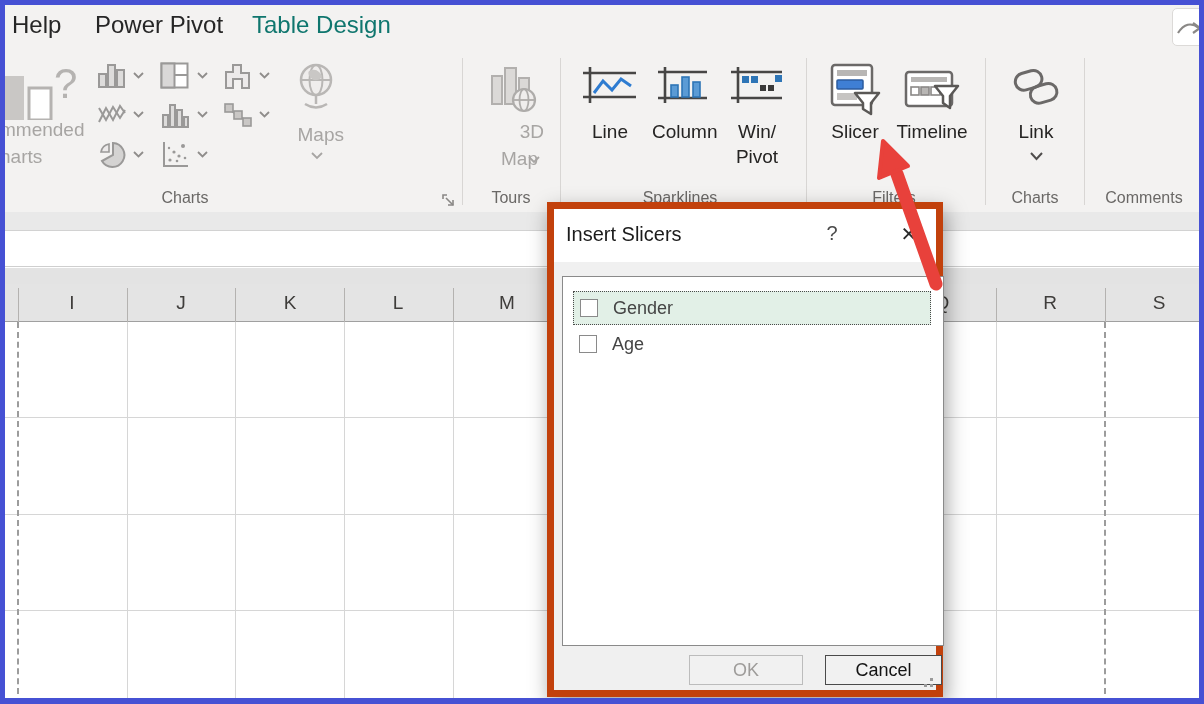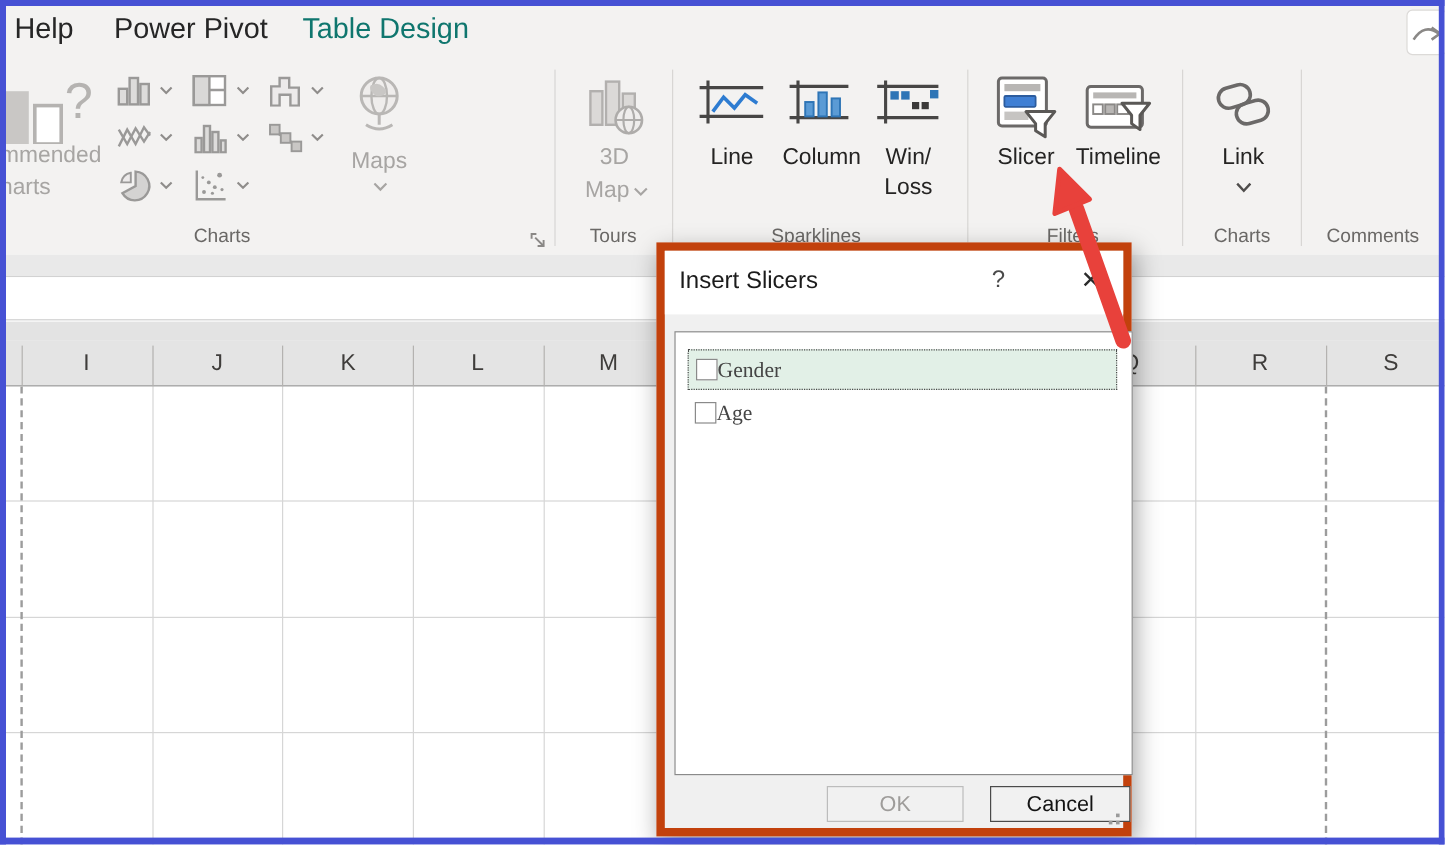--- a/index.html
+++ b/index.html
@@ -9,21 +9,21 @@
   .abs { position:absolute; }
 
   
   .edge { position:absolute; background:#4651d4; z-index:40; }
 
   
   .ribbon-area { position:absolute; left:0; top:0; width:1204px; height:212px; background:#f3f2f1; z-index:3; }
   .menu-tab { position:absolute; top:11px; font-size:24px; color:#262626; white-space:nowrap; cursor:default; }
   .menu-tab.active { color:#0f766e; }
   .rlabel { position:absolute; font-size:19px; color:#252423; text-align:center; white-space:nowrap; }
-  .rlabel.gray { color:#a7a5a3; }
+  .rlabel.gray { color:#a7a5a3;text-align:right; }
   .glabel { position:absolute; top:189px; font-size:16px; color:#6a6866; text-align:center; }
   .vsep { position:absolute; top:58px; width:1px; height:147px; background:#d8d6d4; }
   .chev { display:inline-block; }
   .icon-btn { position:absolute; }
 
   
   .strip-gray1 { position:absolute; left:0; top:212px; width:1204px; height:19px; background:#e9e9e9; border-bottom:1px solid #d2d2d2; z-index:1; }
   .formula-strip { position:absolute; left:0; top:231px; width:1204px; height:36px; background:#ffffff; border-bottom:1px solid #cfcfcf; z-index:1; }
   .strip-gray2 { position:absolute; left:0; top:268px; width:1204px; height:16px; background:#e3e3e3; z-index:1; }
 
@@ -42,21 +42,21 @@
   .dialog { position:absolute; left:547px; top:202px; width:396px; height:495px; background:#f0f0f0;
             border:7px solid #c2410c; box-shadow:3px 8px 20px rgba(0,0,0,.38); z-index:10; }
   .dlg-titlebar { position:absolute; left:0; top:0; width:100%; height:53px; background:#ffffff; }
   .dlg-title { position:absolute; left:12px; top:14px; font-size:20px; color:#1b1b1b; }
   .dlg-help { position:absolute; left:266px; top:13px; width:24px; height:26px; font-size:20px; color:#4a4a4a; text-align:center; cursor:default; }
   .dlg-close { position:absolute; left:338px; top:10px; width:34px; height:30px; font-size:20px; color:#2b2b2b; text-align:center; line-height:30px; cursor:default; }
   .dlg-listbox { position:absolute; left:8px; top:67px; width:382px; height:370px; background:#fff; border:1px solid #8a8a8a; }
   .fld-item { position:absolute; left:10px; height:34px; display:flex; align-items:center; }
   .fld-item.selected { background:#e2f0e7; border:1px dotted #4a4a4a; }
   .fld-check { width:18px; height:18px; background:#fff; border:1px solid #8a8a8a; margin-left:6px; flex:0 0 auto; }
-  .fld-label { margin-left:0; font-size:18px; color:#454545;font-family:Liberation Serif, serif; }
+  .fld-label { margin-left:15px; font-size:18px; color:#454545; }
   .dlg-btn { position:absolute; top:446px; height:30px; font-size:18px; text-align:center; line-height:28px; background:#f1f1f1; }
   .btn-ok { left:135px; width:114px; border:1px solid #bcbcbc; color:#9e9c9a; }
   .btn-cancel { left:271px; width:117px; border:1px solid #4a4a4a; color:#141414; }
   .grip { position:absolute; right:3px; bottom:3px; width:12px; height:12px; }
   .grip i { position:absolute; width:3px; height:3px; background:#9a9a9a; }
 
   .arrow-svg { position:absolute; left:0; top:0; z-index:20; pointer-events:none; }
   .corner-btn { position:absolute; left:1172px; top:8px; width:34px; height:38px; background:#fff; border:1px solid #dcdad8; border-radius:5px; z-index:4; }
 </style>
 </head>
@@ -260,21 +260,21 @@
           <rect x="12" y="10" width="7" height="7"></rect>
             <rect x="21" y="10" width="7" height="7"></rect>
             <rect x="45" y="9" width="7" height="7"></rect>
         </g>
         <g fill="#3b3a39">
           <rect x="30" y="19" width="6" height="6"></rect>
             <rect x="38" y="19" width="6" height="6"></rect>
         </g>
       </svg>
       <div class="rlabel" style="left:0;top:59px;width:58px">Win/</div>
-      <div class="rlabel" style="left:0;top:84px;width:58px">Loss</div>
+      <div class="rlabel" style="left:0;top:84px;width:58px">Pivot</div>
     </div>
 
     <div class="vsep" style="left:806px"></div>
 
     <div class="icon-btn" style="left:826px;top:60px;width:58px;height:110px">
       <svg class="abs" style="left:3px;top:2px" width="52" height="56" viewBox="0 0 52 56">
         <rect x="3" y="3" width="40" height="40" rx="3" fill="#ffffff" stroke="#6b6968" stroke-width="2.5"></rect>
         <rect x="8" y="8" width="30" height="6" fill="#b8b6b4"></rect>
         <rect x="8" y="18" width="26" height="9" rx="1" fill="#3f7fd4" stroke="#2c5c9e" stroke-width="1.5"></rect>
         <rect x="8" y="31" width="20" height="7" fill="#c6c4c2"></rect>

